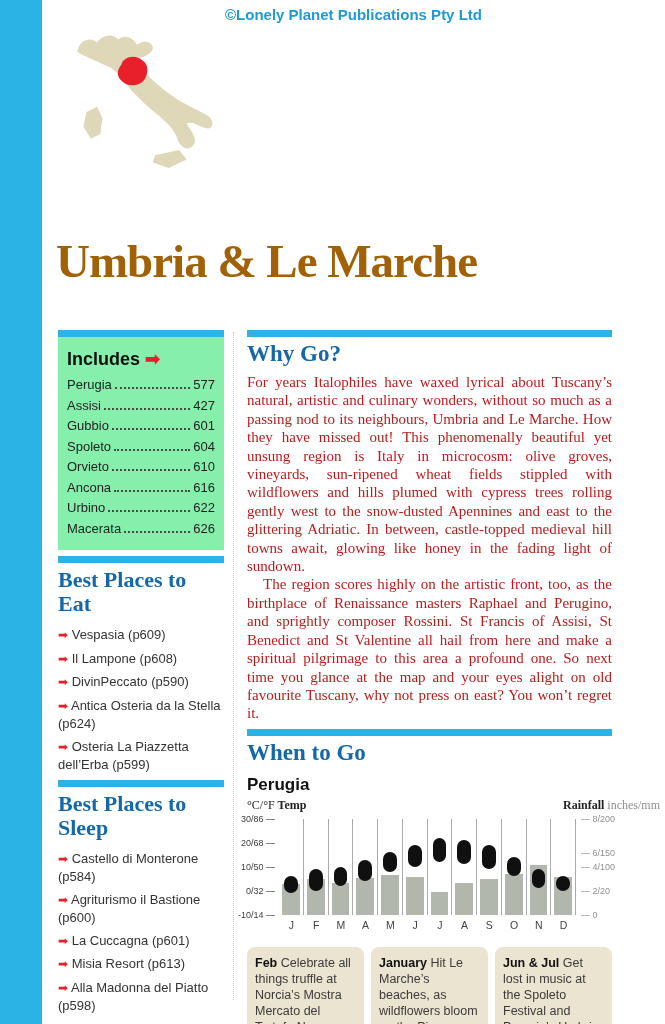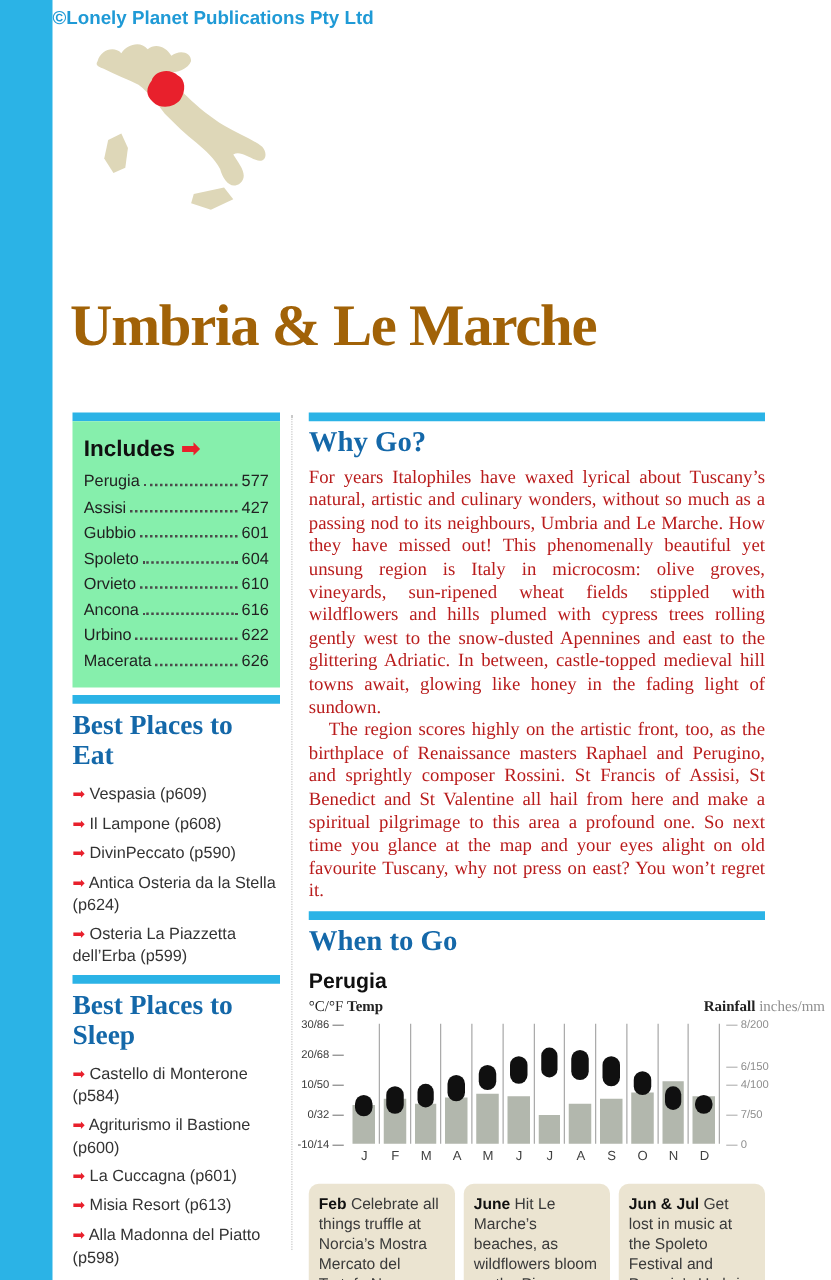--- a/index.html
+++ b/index.html
@@ -1,20 +1,20 @@
 <!DOCTYPE html>
 <html><head>
 <meta charset="utf-8">
 <title>Umbria &amp; Le Marche</title>
 <style>
   html,body{margin:0;padding:0;background:#ffffff;}
   .page{position:relative;width:665px;height:1024px;background:#fff;overflow:hidden;
         font-family:"Liberation Sans", sans-serif;}
   .edge-bar{position:absolute;left:0;top:0;width:42px;height:1024px;background:#2bb3e6;}
-  .copyright{position:absolute;left:42px;right:0;top:6px;
+  .copyright{position:absolute;left:42px;right:0;top:6px;text-align:center;
              font-weight:bold;font-size:15px;color:#1f9ad6;}
   .map{position:absolute;left:50px;top:32px;width:170px;height:158px;}
   .title{position:absolute;left:56px;top:234px;margin:0;white-space:nowrap;
          font-family:"Liberation Serif", serif;font-weight:bold;font-size:47px;
          letter-spacing:-1px;color:#a16207;}
   .col-divider{position:absolute;left:233px;top:332px;height:668px;border-left:1px dotted #c9c9c9;}
 
   .rule{height:7px;background:#2bb3e6;}
 
   
@@ -239,21 +239,21 @@
               </div>
               <div class="pcol">
                 <div class="bar" style="height: 37.9px;"></div>
                 <div class="pill" style="top: 57.6px; height: 14.4px;"></div>
               </div>
             </div>
           <div class="ticks-right" id="ticks-right">
               <div class="tick" style="top: 0px;">— 8/200</div>
               <div class="tick" style="top: 34px;">— 6/150</div>
               <div class="tick" style="top: 48px; text-align: right;">— 4/100</div>
-              <div class="tick" style="top: 72px;">— 7/50</div>
+              <div class="tick" style="top: 72px;">— 2/20</div>
               <div class="tick" style="top: 96px;">— 0</div>
             </div>
         </div>
         <div class="months" id="months">
             <div class="mcell">J</div>
             <div class="mcell">F</div>
             <div class="mcell">M</div>
             <div class="mcell">A</div>
             <div class="mcell">M</div>
             <div class="mcell">J</div>
@@ -261,18 +261,18 @@
             <div class="mcell">A</div>
             <div class="mcell">S</div>
             <div class="mcell">O</div>
             <div class="mcell">N</div>
             <div class="mcell">D</div>
           </div>
       </div>
 
       <div class="boxes" id="boxes">
           <div class="mbox"><b class="lead">Feb </b>Celebrate all things truffle at Norcia’s Mostra Mercato del Tartufo Nero festival.</div>
-          <div class="mbox"><b class="lead">June </b>Hit Le Marche’s beaches, as wildflowers bloom on the Piano Grande.</div>
+          <div class="mbox"><b class="lead">January </b>Hit Le Marche’s beaches, as wildflowers bloom on the Piano Grande.</div>
           <div class="mbox"><b class="lead">Jun &amp; Jul </b>Get lost in music at the Spoleto Festival and Perugia’s Umbria Jazz.</div>
         </div>
     </section>
   </div>
 </div>
 
 </body></html>

